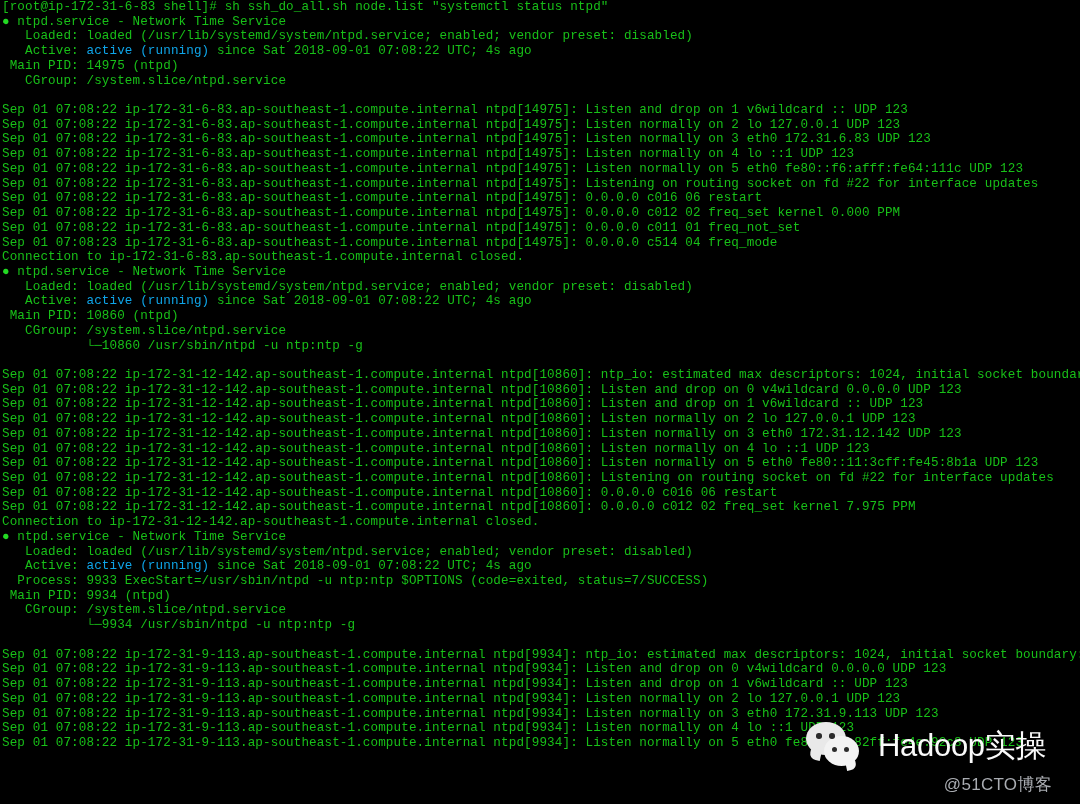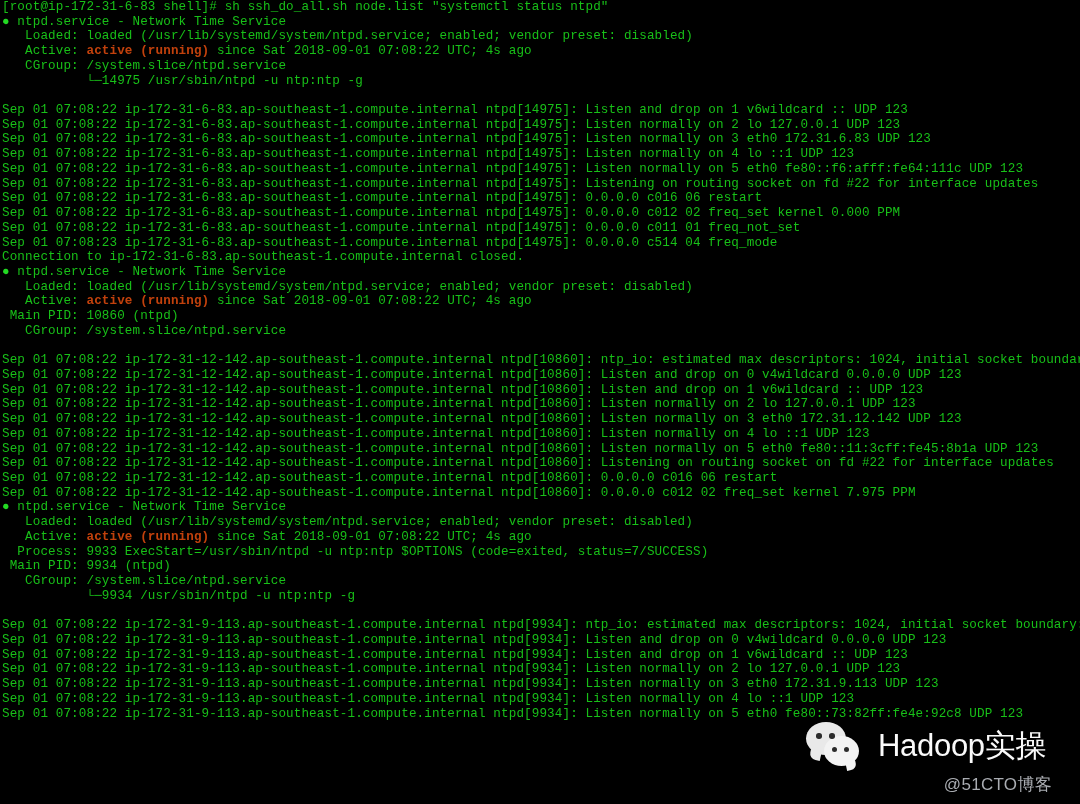--- a/index.html
+++ b/index.html
@@ -27,21 +27,21 @@
     padding: 0 0 10px 2px;
   }
   .line {
     white-space: pre;
     height: 14.72px;
     overflow: hidden;
     text-overflow: clip;
     color: #18c018;
   }
   .blank { color: transparent; }
-  .bold { font-weight: bold; color: #c2410c; margin-top: 19px; }
+  .bold { font-weight: normal; color: #0ea5e9; margin-top: 19px; }
   .bullet {
     color: #23d923;
     font-weight: bold;
   }
   
   #watermark {
     position: absolute;
     right: 8px;
     bottom: 6px;
     width: 268px;
@@ -128,50 +128,52 @@
   }
 </style>
 </head>
 <body>
 
 <div id="terminal">
     <div class="line">[root@ip-172-31-6-83 shell]# sh ssh_do_all.sh node.list "systemctl status ntpd"</div>
     <div class="line"><span class="bullet">●</span><span> ntpd.service - Network Time Service</span></div>
     <div class="line">   Loaded: loaded (/usr/lib/systemd/system/ntpd.service; enabled; vendor preset: disabled)</div>
     <div class="line"><span>   Active: </span><span class="bold">active (running)</span><span> since Sat 2018-09-01 07:08:22 UTC; 4s ago</span></div>
+    <div class="line"> Main PID: 14975 (ntpd)</div>
     <div class="line">   CGroup: /system.slice/ntpd.service</div>
-    <div class="line">           └─14975 /usr/sbin/ntpd -u ntp:ntp -g</div>
     <div class="line blank"> </div>
     <div class="line">Sep 01 07:08:22 ip-172-31-6-83.ap-southeast-1.compute.internal ntpd[14975]: Listen and drop on 1 v6wildcard :: UDP 123</div>
     <div class="line">Sep 01 07:08:22 ip-172-31-6-83.ap-southeast-1.compute.internal ntpd[14975]: Listen normally on 2 lo 127.0.0.1 UDP 123</div>
     <div class="line">Sep 01 07:08:22 ip-172-31-6-83.ap-southeast-1.compute.internal ntpd[14975]: Listen normally on 3 eth0 172.31.6.83 UDP 123</div>
     <div class="line">Sep 01 07:08:22 ip-172-31-6-83.ap-southeast-1.compute.internal ntpd[14975]: Listen normally on 4 lo ::1 UDP 123</div>
     <div class="line">Sep 01 07:08:22 ip-172-31-6-83.ap-southeast-1.compute.internal ntpd[14975]: Listen normally on 5 eth0 fe80::f6:afff:fe64:111c UDP 123</div>
     <div class="line">Sep 01 07:08:22 ip-172-31-6-83.ap-southeast-1.compute.internal ntpd[14975]: Listening on routing socket on fd #22 for interface updates</div>
     <div class="line">Sep 01 07:08:22 ip-172-31-6-83.ap-southeast-1.compute.internal ntpd[14975]: 0.0.0.0 c016 06 restart</div>
     <div class="line">Sep 01 07:08:22 ip-172-31-6-83.ap-southeast-1.compute.internal ntpd[14975]: 0.0.0.0 c012 02 freq_set kernel 0.000 PPM</div>
     <div class="line">Sep 01 07:08:22 ip-172-31-6-83.ap-southeast-1.compute.internal ntpd[14975]: 0.0.0.0 c011 01 freq_not_set</div>
     <div class="line">Sep 01 07:08:23 ip-172-31-6-83.ap-southeast-1.compute.internal ntpd[14975]: 0.0.0.0 c514 04 freq_mode</div>
     <div class="line">Connection to ip-172-31-6-83.ap-southeast-1.compute.internal closed.</div>
     <div class="line"><span class="bullet">●</span><span> ntpd.service - Network Time Service</span></div>
     <div class="line">   Loaded: loaded (/usr/lib/systemd/system/ntpd.service; enabled; vendor preset: disabled)</div>
     <div class="line"><span>   Active: </span><span class="bold">active (running)</span><span> since Sat 2018-09-01 07:08:22 UTC; 4s ago</span></div>
     <div class="line"> Main PID: 10860 (ntpd)</div>
     <div class="line">   CGroup: /system.slice/ntpd.service</div>
+    <div class="line">           └─10860 /usr/sbin/ntpd -u ntp:ntp -g</div>
     <div class="line blank"> </div>
     <div class="line">Sep 01 07:08:22 ip-172-31-12-142.ap-southeast-1.compute.internal ntpd[10860]: ntp_io: estimated max descriptors: 1024, initial socket boundary: 16</div>
     <div class="line">Sep 01 07:08:22 ip-172-31-12-142.ap-southeast-1.compute.internal ntpd[10860]: Listen and drop on 0 v4wildcard 0.0.0.0 UDP 123</div>
     <div class="line">Sep 01 07:08:22 ip-172-31-12-142.ap-southeast-1.compute.internal ntpd[10860]: Listen and drop on 1 v6wildcard :: UDP 123</div>
     <div class="line">Sep 01 07:08:22 ip-172-31-12-142.ap-southeast-1.compute.internal ntpd[10860]: Listen normally on 2 lo 127.0.0.1 UDP 123</div>
     <div class="line">Sep 01 07:08:22 ip-172-31-12-142.ap-southeast-1.compute.internal ntpd[10860]: Listen normally on 3 eth0 172.31.12.142 UDP 123</div>
     <div class="line">Sep 01 07:08:22 ip-172-31-12-142.ap-southeast-1.compute.internal ntpd[10860]: Listen normally on 4 lo ::1 UDP 123</div>
     <div class="line">Sep 01 07:08:22 ip-172-31-12-142.ap-southeast-1.compute.internal ntpd[10860]: Listen normally on 5 eth0 fe80::11:3cff:fe45:8b1a UDP 123</div>
     <div class="line">Sep 01 07:08:22 ip-172-31-12-142.ap-southeast-1.compute.internal ntpd[10860]: Listening on routing socket on fd #22 for interface updates</div>
     <div class="line">Sep 01 07:08:22 ip-172-31-12-142.ap-southeast-1.compute.internal ntpd[10860]: 0.0.0.0 c016 06 restart</div>
     <div class="line">Sep 01 07:08:22 ip-172-31-12-142.ap-southeast-1.compute.internal ntpd[10860]: 0.0.0.0 c012 02 freq_set kernel 7.975 PPM</div>
+    <div class="line">Connection to ip-172-31-12-142.ap-southeast-1.compute.internal closed.</div>
     <div class="line"><span class="bullet">●</span><span> ntpd.service - Network Time Service</span></div>
     <div class="line">   Loaded: loaded (/usr/lib/systemd/system/ntpd.service; enabled; vendor preset: disabled)</div>
     <div class="line"><span>   Active: </span><span class="bold">active (running)</span><span> since Sat 2018-09-01 07:08:22 UTC; 4s ago</span></div>
     <div class="line">  Process: 9933 ExecStart=/usr/sbin/ntpd -u ntp:ntp $OPTIONS (code=exited, status=7/SUCCESS)</div>
     <div class="line"> Main PID: 9934 (ntpd)</div>
     <div class="line">   CGroup: /system.slice/ntpd.service</div>
     <div class="line">           └─9934 /usr/sbin/ntpd -u ntp:ntp -g</div>
     <div class="line blank"> </div>
     <div class="line">Sep 01 07:08:22 ip-172-31-9-113.ap-southeast-1.compute.internal ntpd[9934]: ntp_io: estimated max descriptors: 1024, initial socket boundary: 16</div>
     <div class="line">Sep 01 07:08:22 ip-172-31-9-113.ap-southeast-1.compute.internal ntpd[9934]: Listen and drop on 0 v4wildcard 0.0.0.0 UDP 123</div>

